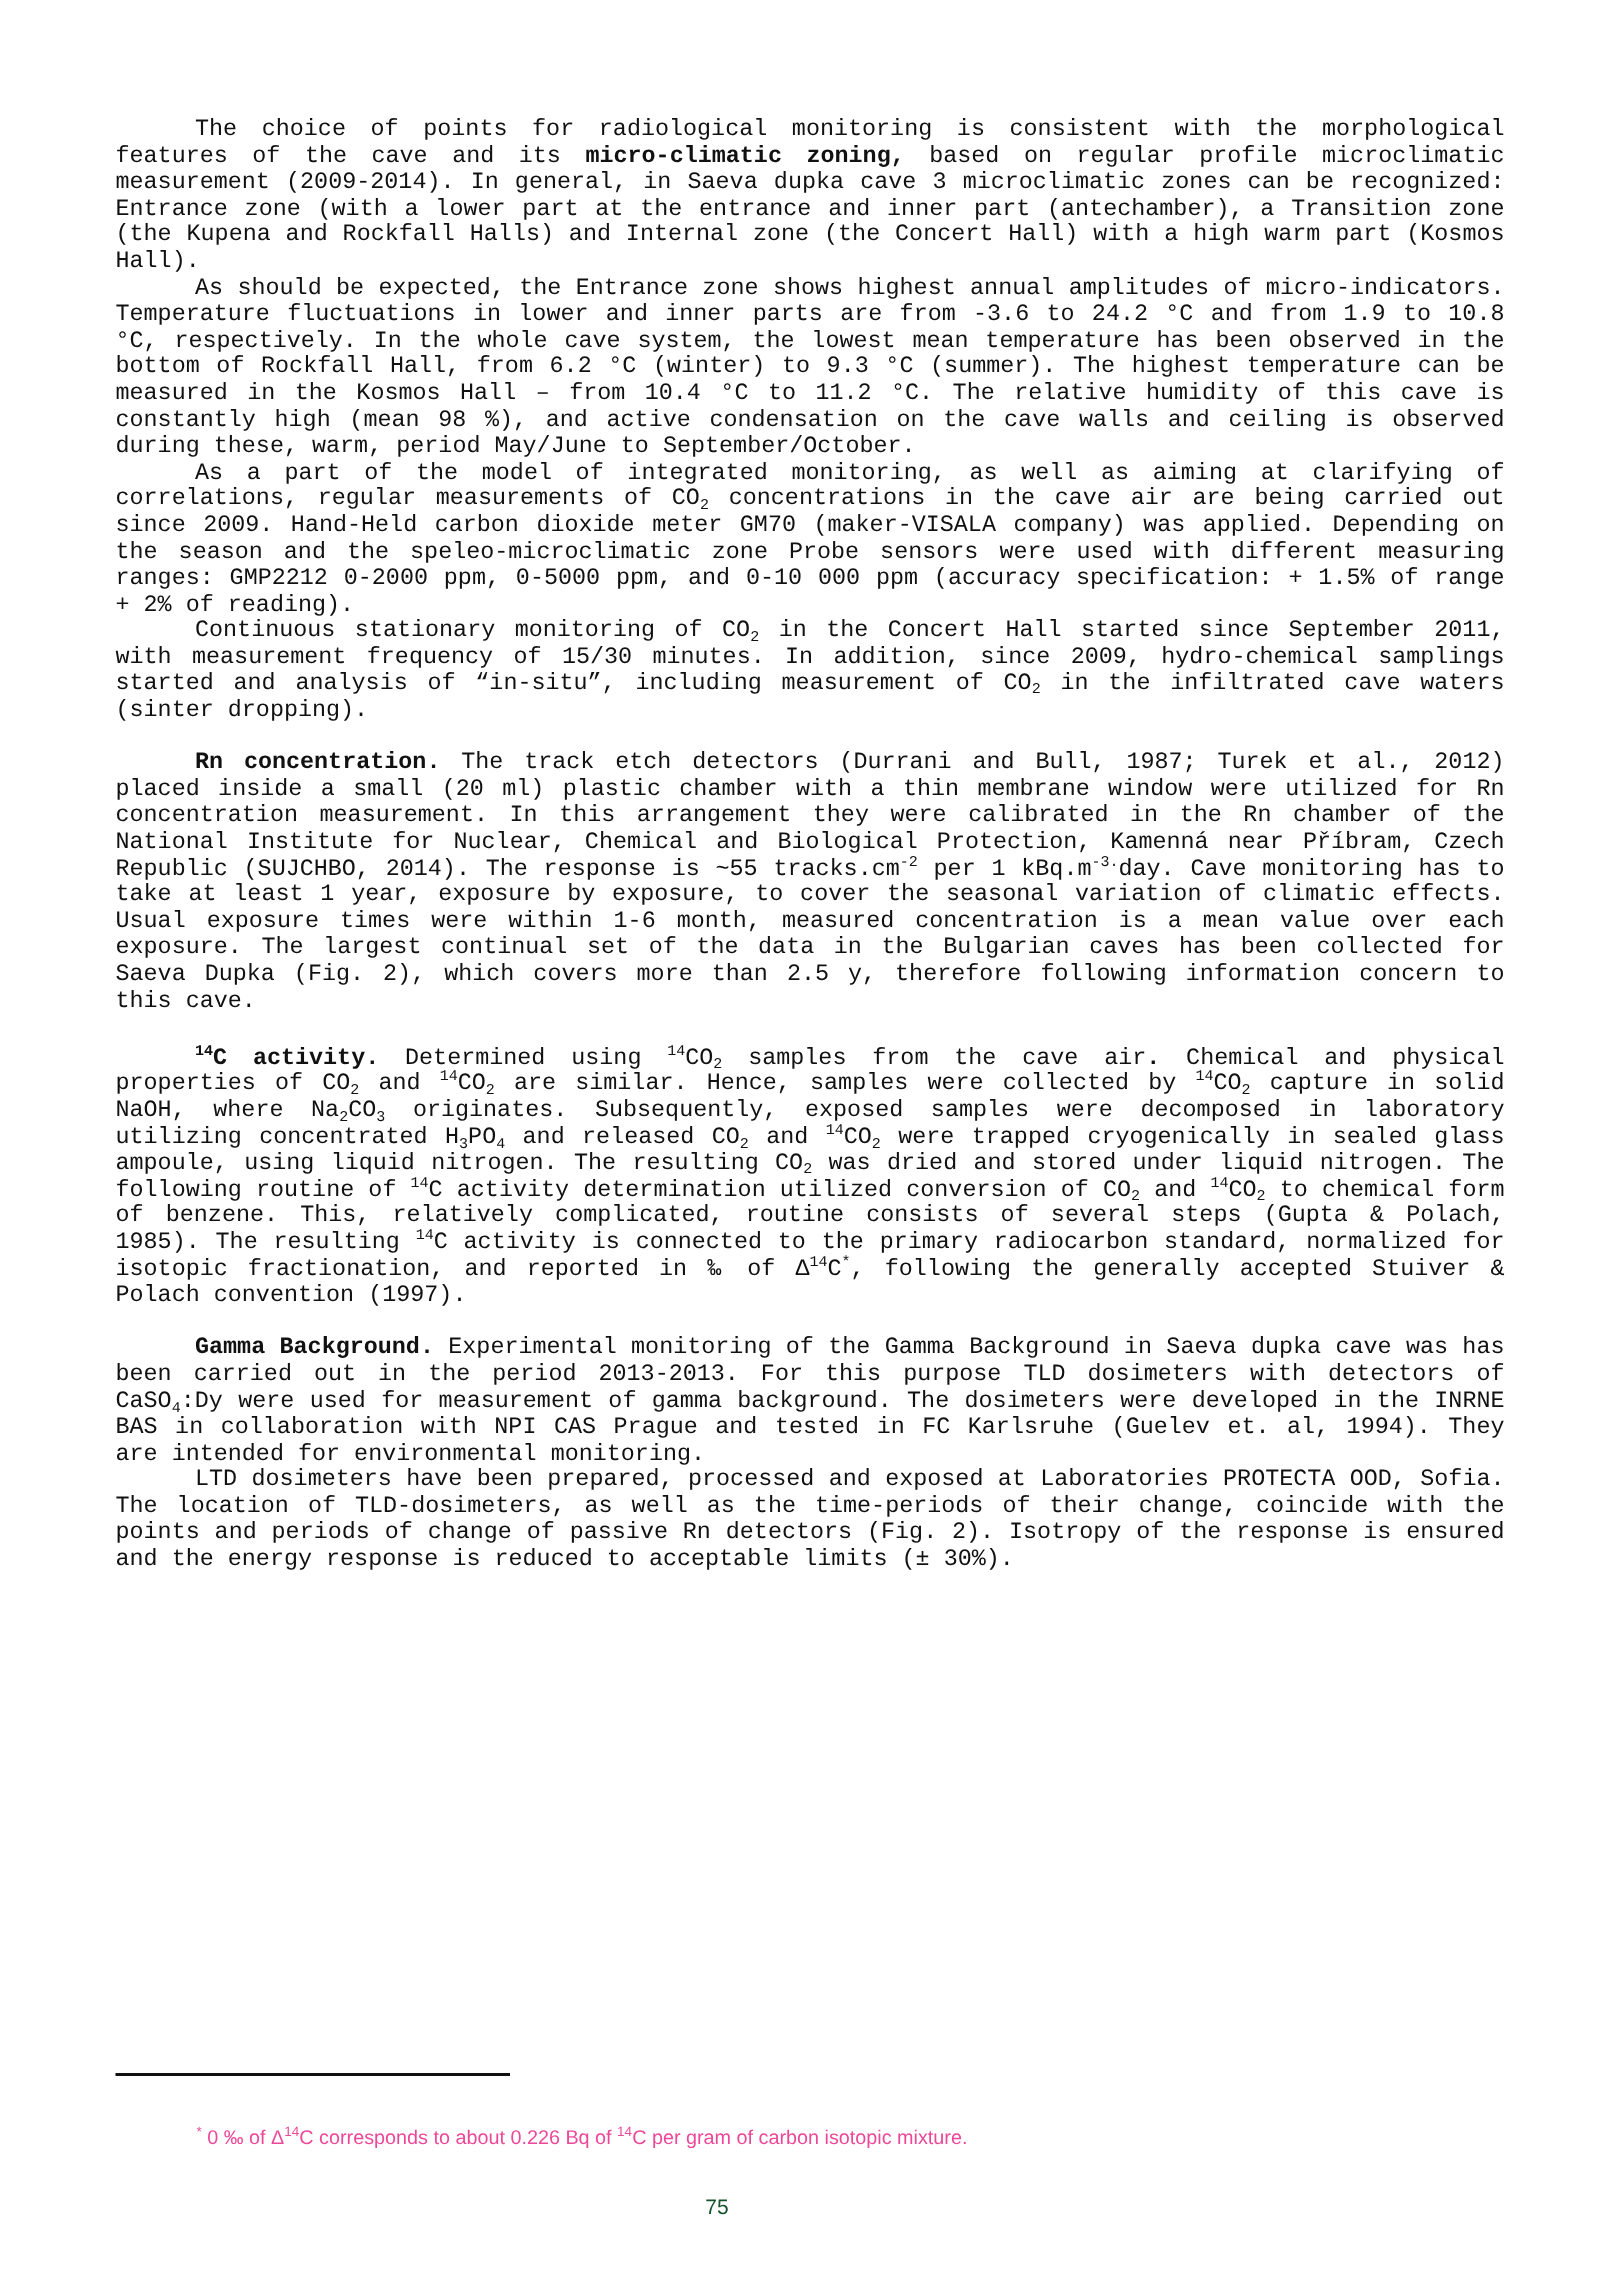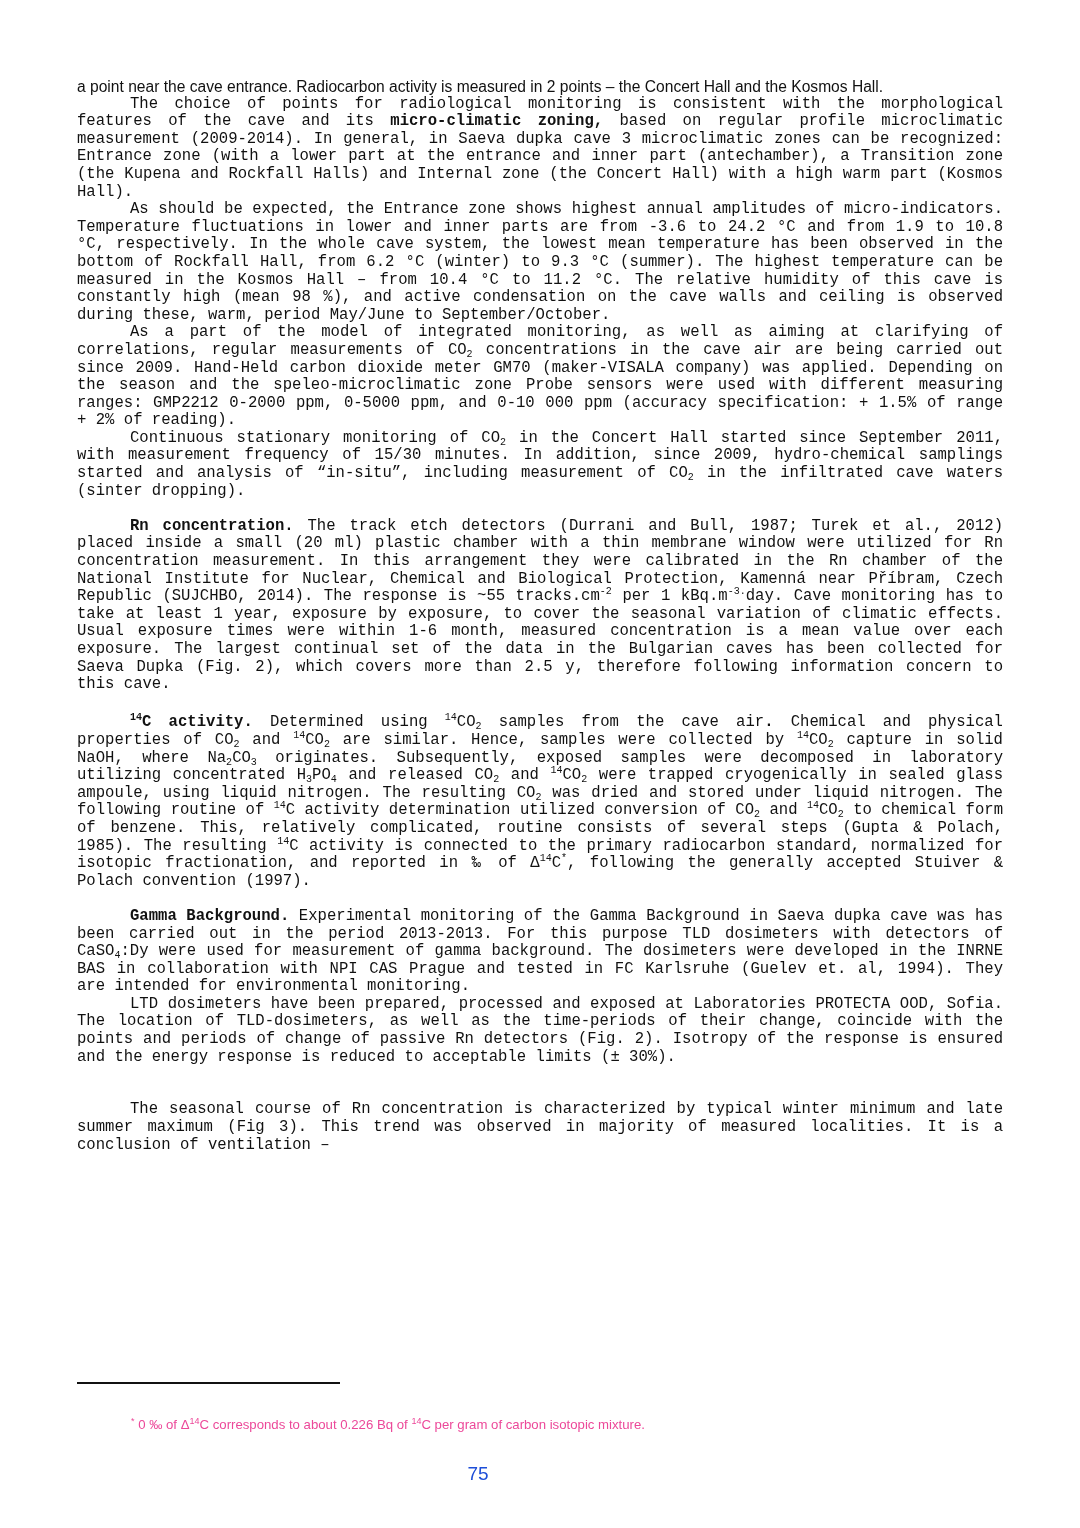--- a/index.html
+++ b/index.html
@@ -19,29 +19,28 @@
   sup { vertical-align: 6px; }
   .head { text-indent: 53px; font-weight: bold; }
   .rule { position: absolute; left: 77px; top: 1382px; width: 263px; height: 2px; background: #111; }
   .footnote {
     position: absolute; left: 131px; top: 1417px;
     font-family: "Liberation Sans", sans-serif; font-size: 13.2px; color: #ec4899;
   }
   .footnote sup { font-size: 9px; vertical-align: 5px; }
   .pagenum {
     position: absolute; left: 0; width: 956px; top: 1463px; text-align: center;
-    font-family: "Liberation Sans", sans-serif; font-size: 19px; color: #1d4ed8;
+    font-family: "Liberation Sans", sans-serif; font-size: 14px; color: #14532d;
   }
 </style>
 </head>
 <body>
 
 <div class="page">
 
-  <p>a point near the cave entrance. Radiocarbon activity is measured in 2 points – the Concert Hall and the Kosmos Hall.</p>
 
   <p class="ind"><span>The choice of points for radiological monitoring is consistent with the morphological features of the cave and its </span><b>micro-climatic zoning,</b><span> based on regular profile microclimatic measurement (2009-2014). In general, in Saeva dupka cave 3 microclimatic zones can be recognized: Entrance zone (with a lower part at the entrance and inner part (antechamber), a Transition zone (the Kupena and Rockfall Halls) and Internal zone (the Concert Hall) with a high warm part (Kosmos Hall).</span></p>
 
   <p class="ind">As should be expected, the Entrance zone shows highest annual amplitudes of micro-indicators. Temperature fluctuations in lower and inner parts are from -3.6 to 24.2 °C and from 1.9 to 10.8 °C, respectively. In the whole cave system, the lowest mean temperature has been observed in the bottom of Rockfall Hall, from 6.2 °C (winter) to 9.3 °C (summer). The highest temperature can be measured in the Kosmos Hall – from 10.4 °C to 11.2 °C. The relative humidity of this cave is constantly high (mean 98 %), and active condensation on the cave walls and ceiling is observed during these, warm, period May/June to September/October.</p>
 
   <p class="ind"><span>As a part of the model of integrated monitoring, as well as aiming at clarifying of correlations, regular measurements of CO</span><sub>2</sub><span> concentrations in the cave air are being carried out since 2009. Hand-Held carbon dioxide meter GM70 (maker-VISALA company) was applied. Depending on the season and the speleo-microclimatic zone Probe sensors were used with different measuring ranges: GMP2212 0-2000 ppm, 0-5000 ppm, and 0-10 000 ppm (accuracy specification: + 1.5% of range + 2% of reading).</span></p>
 
   <p class="ind"><span>Continuous stationary monitoring of CO</span><sub>2</sub><span> in the Concert Hall started since September 2011, with measurement frequency of 15/30 minutes. In addition, since 2009, hydro-chemical samplings started and analysis of “in-situ”, including measurement of CO</span><sub>2</sub><span> in the infiltrated cave waters (sinter dropping).</span></p>
 
   <div class="gap"></div>
@@ -57,20 +56,19 @@
   <p class="ind"><b>Gamma Background.</b><span> Experimental monitoring of the Gamma Background in Saeva dupka cave was has been carried out in the period 2013-2013. For this purpose TLD dosimeters with detectors of CaSO</span><sub>4</sub><span>:Dy were used for measurement of gamma background. The dosimeters were developed in the INRNE BAS in collaboration with NPI CAS Prague and tested in FC Karlsruhe (Guelev et. al, 1994). They are intended for environmental monitoring.</span></p>
 
   <p class="ind">LTD dosimeters have been prepared, processed and exposed at Laboratories PROTECTA OOD, Sofia. The location of TLD-dosimeters, as well as the time-periods of their change, coincide with the points and periods of change of passive Rn detectors (Fig. 2). Isotropy of the response is ensured and the energy response is reduced to acceptable limits (± 30%).</p>
 
   <div class="gap"></div>
 
 
   <div class="gap"></div>
 
 
-  <p class="ind">The seasonal course of Rn concentration is characterized by typical winter minimum and late summer maximum (Fig 3). This trend was observed in majority of measured localities. It is a conclusion of ventilation –</p>
 </div>
 
 <div class="rule"></div>
 
 <div class="footnote"><sup>*</sup><span> 0 ‰ of Δ</span><sup>14</sup><span>C corresponds to about 0.226 Bq of </span><sup>14</sup><span>C per gram of carbon isotopic mixture.</span></div>
 
 <div class="pagenum">75</div>
 
 </body></html>

